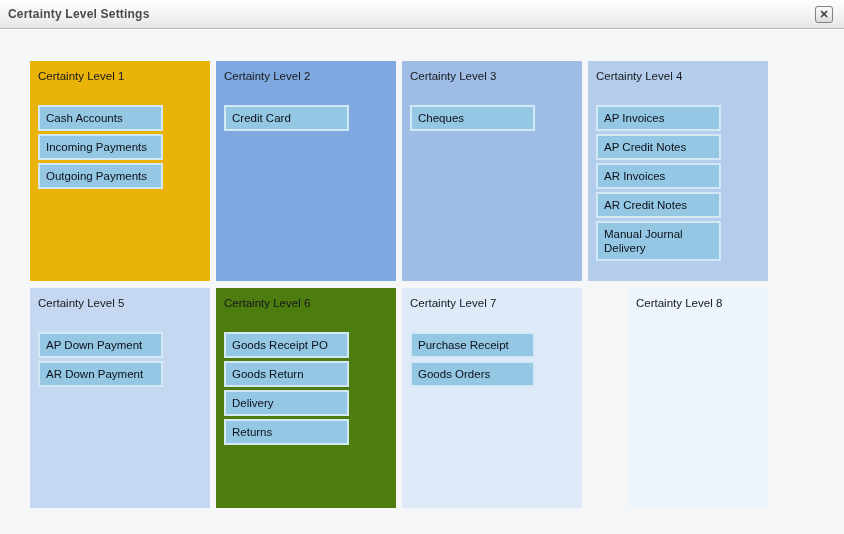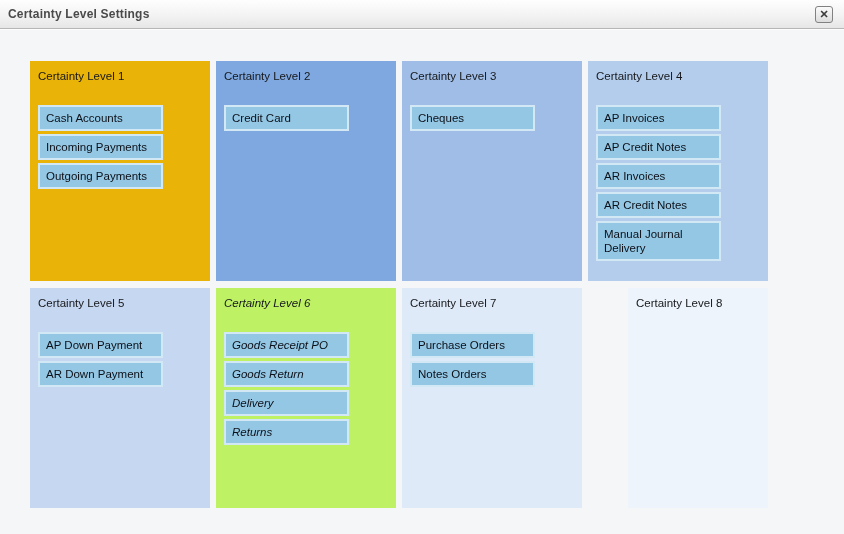--- a/index.html
+++ b/index.html
@@ -131,35 +131,35 @@
   </div>
 
   <div class="panel" style="background: rgb(198, 215, 241);">
     <div class="panel-title">Certainty Level 5</div>
     <div class="panel-items">
         <div class="item-box">AP Down Payment</div>
         <div class="item-box">AR Down Payment</div>
       </div>
   </div>
 
-  <div class="panel" style="background: #bef264; font-style: italic;">
+  <div class="panel" style="background: #4d7c0f;">
     <div class="panel-title">Certainty Level 6</div>
     <div class="panel-items">
         <div class="item-box">Goods Receipt PO</div>
         <div class="item-box">Goods Return</div>
         <div class="item-box">Delivery</div>
         <div class="item-box">Returns</div>
       </div>
   </div>
 
   <div class="panel" style="background: rgb(223, 234, 248);">
     <div class="panel-title">Certainty Level 7</div>
     <div class="panel-items">
-        <div class="item-box">Purchase Orders</div>
-        <div class="item-box">Notes Orders</div>
+        <div class="item-box">Purchase Receipt</div>
+        <div class="item-box">Goods Orders</div>
       </div>
   </div>
 
   <div class="panel" style="background: rgb(237, 244, 251); margin-left: 40px;">
     <div class="panel-title">Certainty Level 8</div>
     <div class="panel-items"></div>
   </div>
 </div>
 
 </body></html>

